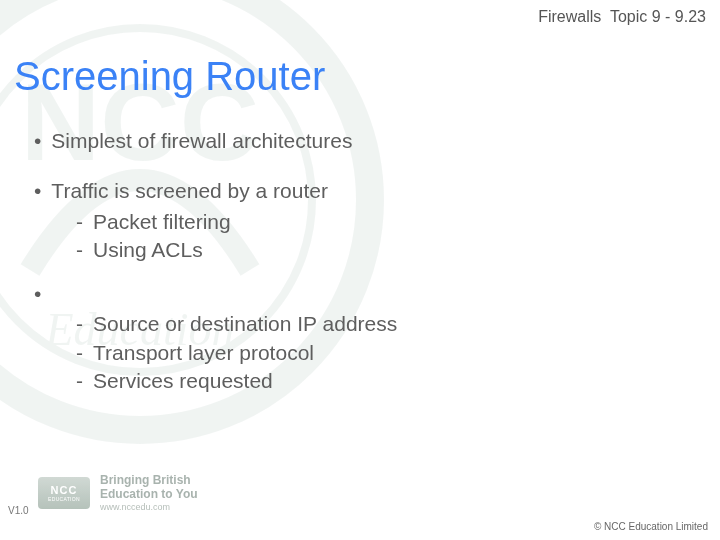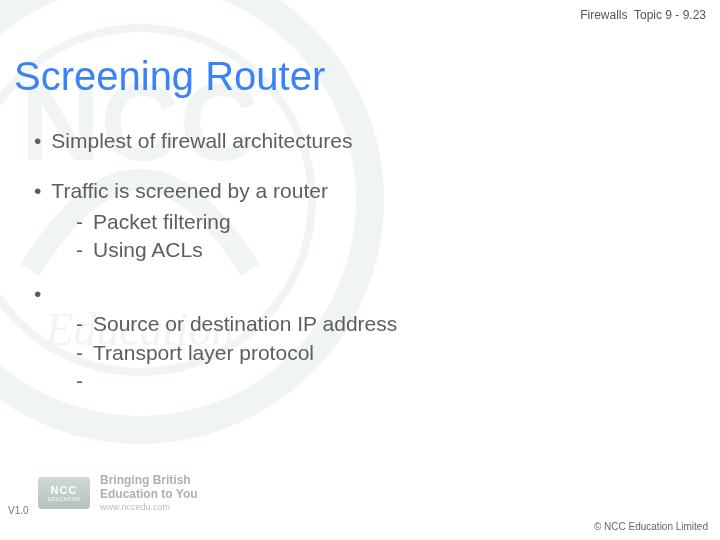--- a/index.html
+++ b/index.html
@@ -13,21 +13,21 @@
   .bg-watermark {
     position: absolute;
     top: -60px; left: -120px;
     width: 560px; height: 560px;
     opacity: 0.07;
     pointer-events: none;
   }
   .header-right {
     position: absolute;
     top: 8px; right: 14px;
-    font-size: 12px;
+    font-size: 16px;
     color: #555;
   }
   .title {
     position: absolute;
     top: 54px; left: 14px;
     font-size: 40px;
     font-weight: 400;
     color: #3b82f6;
     letter-spacing: 0px;
   }
@@ -153,20 +153,21 @@
     <div class="sub-row">
       <span class="sub-dash">-</span>
       <span>Source or destination IP address</span>
     </div>
     <div class="sub-row">
       <span class="sub-dash">-</span>
       <span>Transport layer protocol</span>
     </div>
     <div class="sub-row">
       <span class="sub-dash">-</span>
+      <span>Services requested</span>
     </div>
   </div>
 
 </div>
 
 <div class="footer-logo">
   <div class="logo-box">
     <span>NCC</span>
     <span class="logo-sub">EDUCATION</span>
   </div>

